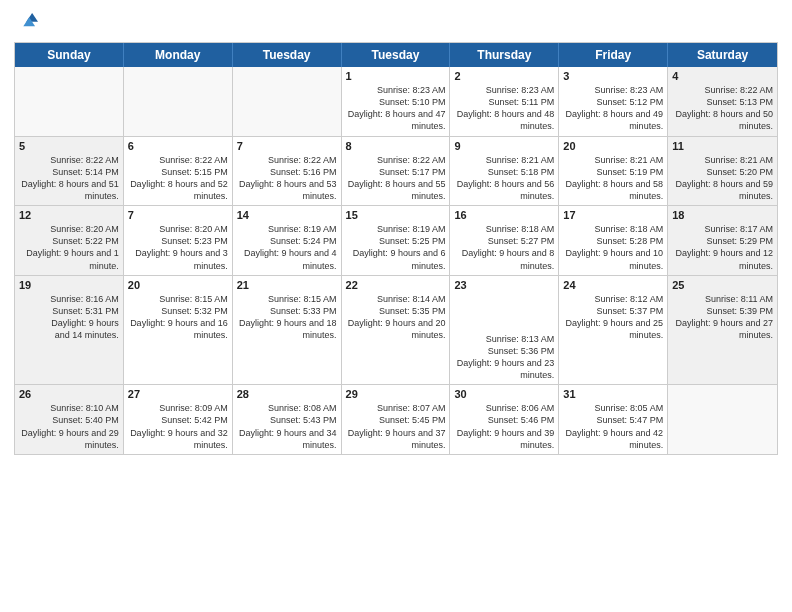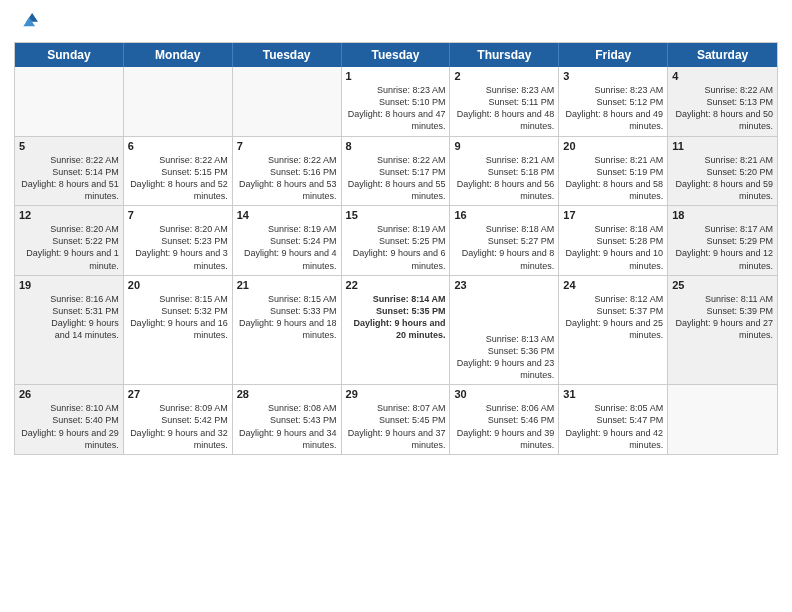--- a/index.html
+++ b/index.html
@@ -275,21 +275,21 @@
 Daylight: 9 hours and 16 minutes.</div>
           </div>
           <div class="cal-cell">
             <div class="day-number">21</div>
             <div class="cell-text" style="white-space: pre-line;">Sunrise: 8:15 AM
 Sunset: 5:33 PM
 Daylight: 9 hours and 18 minutes.</div>
           </div>
           <div class="cal-cell">
             <div class="day-number">22</div>
-            <div class="cell-text" style="white-space: pre-line; font-weight: bold;">Sunrise: 8:14 AM
+            <div class="cell-text" style="white-space: pre-line;">Sunrise: 8:14 AM
 Sunset: 5:35 PM
 Daylight: 9 hours and 20 minutes.</div>
           </div>
           <div class="cal-cell">
             <div class="day-number">23</div>
             <div class="cell-text" style="white-space: pre-line; margin-top: 42px;">Sunrise: 8:13 AM
 Sunset: 5:36 PM
 Daylight: 9 hours and 23 minutes.</div>
           </div>
           <div class="cal-cell">

